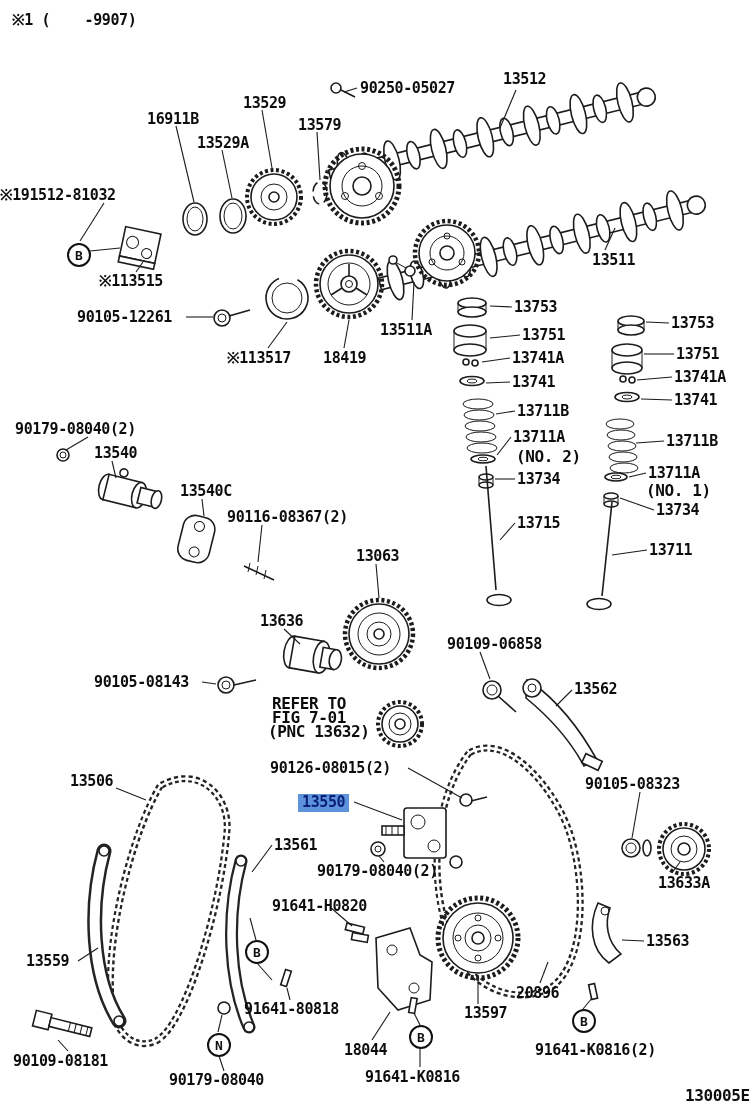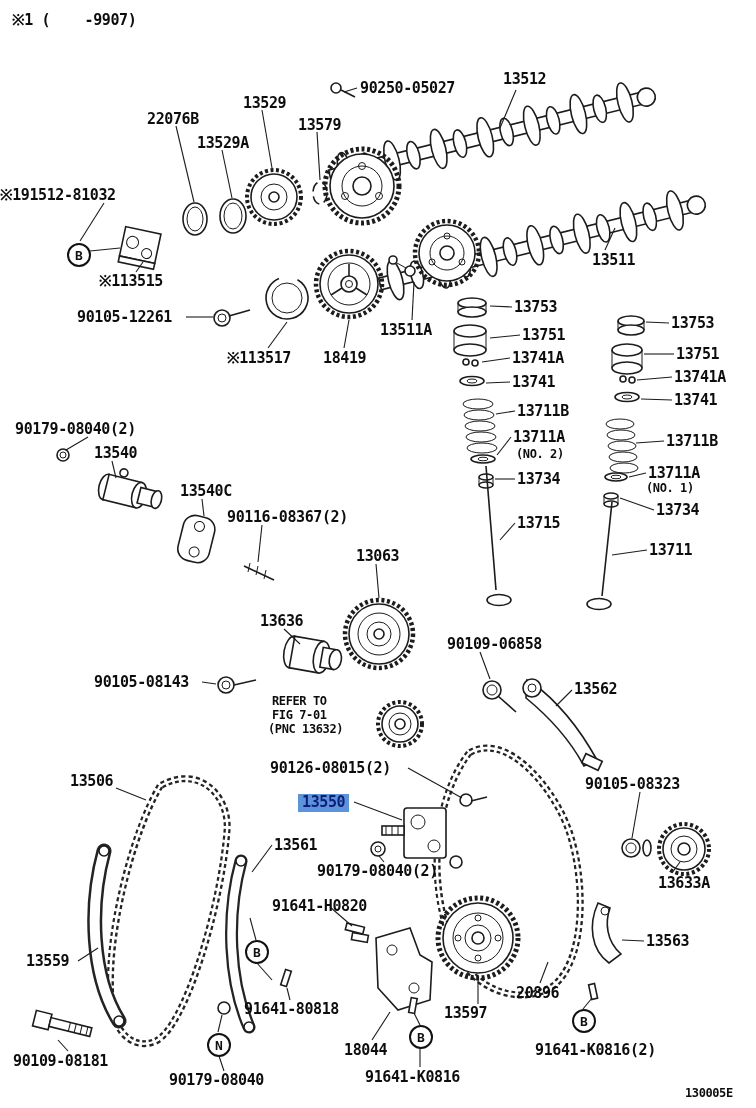--- a/index.html
+++ b/index.html
@@ -8,21 +8,21 @@
     background:#ffffff;
     font-family:"DejaVu Sans Mono","Liberation Mono",monospace;
   }
   .stage{position:absolute;inset:0;border-radius:8px;}
   svg.draw{position:absolute;left:0;top:0;z-index:1;}
   .lbl{
     position:absolute;z-index:3;
     font-weight:bold;font-size:15px;line-height:1.15;color:#0d0d0d;
     white-space:pre;letter-spacing:-0.4px;
   }
-  .lbl.sm{font-size:12px;}
+  .lbl.sm{font-size:16px;}
   .lbl.hl{background:#5d93db;color:#0a1f7a;padding:0 4px 1px 4px;}
   .marker{
     position:absolute;z-index:3;width:20px;height:20px;
     border:2px solid #111;border-radius:50%;background:#fff;
     display:flex;align-items:center;justify-content:center;
     font-weight:bold;font-size:13px;color:#111;
   }
   
   .pt{stroke:#1c1c1c;stroke-width:1.6;fill:#fff;}
   .ptn{stroke:#1c1c1c;stroke-width:1.6;fill:none;}
@@ -425,21 +425,21 @@
     <line x1="420" y1="1067" x2="420" y2="1048"></line>
     <line x1="420" y1="1025" x2="414" y2="1013"></line>
     <line x1="583" y1="1009" x2="592" y2="998"></line>
   </g>
 </svg>
 
 <div class="lbl" style="left:12px;top:12px">※1 (    -9907)</div>
 <div class="lbl" style="left:360px;top:80px">90250-05027</div>
 <div class="lbl" style="left:503px;top:71px">13512</div>
 <div class="lbl" style="left:243px;top:95px">13529</div>
-<div class="lbl" style="left:147px;top:111px">22076B</div>
+<div class="lbl" style="left:147px;top:111px">16911B</div>
 <div class="lbl" style="left:298px;top:117px">13579</div>
 <div class="lbl" style="left:197px;top:135px">13529A</div>
 <div class="lbl" style="left:0px;top:187px">※191512-81032</div>
 <div class="lbl" style="left:99px;top:273px">※113515</div>
 <div class="lbl" style="left:592px;top:252px">13511</div>
 <div class="lbl" style="left:77px;top:309px">90105-12261</div>
 <div class="lbl" style="left:380px;top:322px">13511A</div>
 <div class="lbl" style="left:514px;top:299px">13753</div>
 <div class="lbl" style="left:522px;top:327px">13751</div>
 <div class="lbl" style="left:512px;top:350px">13741A</div>
@@ -477,21 +477,21 @@
 <div class="lbl hl" style="left:298px;top:794px">13550</div>
 <div class="lbl" style="left:585px;top:776px">90105-08323</div>
 <div class="lbl" style="left:274px;top:837px">13561</div>
 <div class="lbl" style="left:317px;top:863px">90179-08040(2)</div>
 <div class="lbl" style="left:658px;top:875px">13633A</div>
 <div class="lbl" style="left:272px;top:898px">91641-H0820</div>
 <div class="lbl" style="left:26px;top:953px">13559</div>
 <div class="lbl" style="left:244px;top:1001px">91641-80818</div>
 <div class="lbl" style="left:516px;top:985px">20896</div>
 <div class="lbl" style="left:646px;top:933px">13563</div>
-<div class="lbl" style="left:444px;top:1005px">13597</div>
+<div class="lbl" style="left:464px;top:1005px">13597</div>
 <div class="lbl" style="left:13px;top:1053px">90109-08181</div>
 <div class="lbl" style="left:169px;top:1072px">90179-08040</div>
 <div class="lbl" style="left:344px;top:1042px">18044</div>
 <div class="lbl" style="left:365px;top:1069px">91641-K0816</div>
 <div class="lbl" style="left:535px;top:1042px">91641-K0816(2)</div>
 <div class="lbl sm" style="left:685px;top:1087px">130005E</div>
 
 <div class="marker" style="left:67px;top:243px">B</div>
 <div class="marker" style="left:245px;top:940px">B</div>
 <div class="marker" style="left:207px;top:1033px">N</div>

